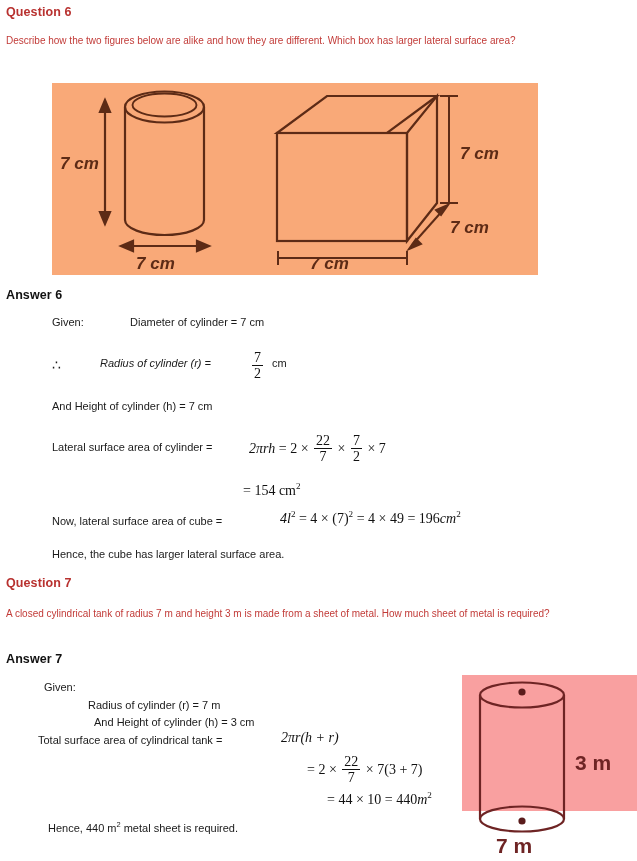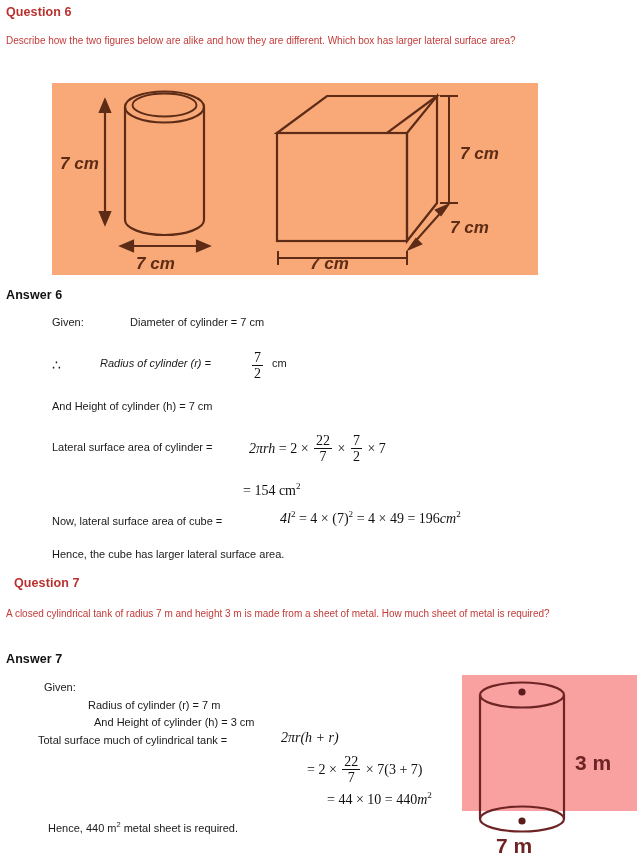--- a/index.html
+++ b/index.html
@@ -214,31 +214,31 @@
   <span class="up">(7)</span><sup class="exp">2</sup>
   <span class="up">= 4</span>
   <span class="up">×</span>
   <span class="up">49</span>
   <span class="up">=</span>
   <span class="up">196</span><span>cm</span><sup class="exp">2</sup>
 </div>
 
 <div class="body-line" style="left:52px; top:548px;">Hence, the cube has larger lateral surface area.</div>
 
-<div class="q-heading" style="left:6px; top:576px;margin-left:8px;">Question 7</div>
+<div class="q-heading" style="left:6px; top:576px;">Question 7</div>
 
 <div class="q-text" style="left:6px; top:605px; width:628px;">A closed cylindrical tank of radius 7 m and height 3 m is made from a sheet of metal. How much sheet of metal is required?</div>
 
 <div class="a-heading" style="left:6px; top:652px;">Answer 7</div>
 
 <div class="body-line" style="left:44px; top:681px;">Given:</div>
 <div class="body-line" style="left:88px; top:699px;">Radius of cylinder (r) = 7 m</div>
 <div class="body-line" style="left:94px; top:716px;">And Height of cylinder (h) =  3 cm</div>
 
-<div class="body-line" style="left:38px; top:734px;">Total surface much of cylindrical tank =</div>
+<div class="body-line" style="left:38px; top:734px;">Total surface area of cylindrical tank =</div>
 <div class="math" style="position:absolute; left:281px; top:730px;">2πr(h + r)</div>
 
 <div class="math" style="position:absolute; left:307px; top:755px;">
   <span class="up">=</span>
   <span class="up">2</span>
   <span class="up">×</span>
   <span class="frac">
     <span class="num">22</span>
     <span class="den">7</span>
   </span>

